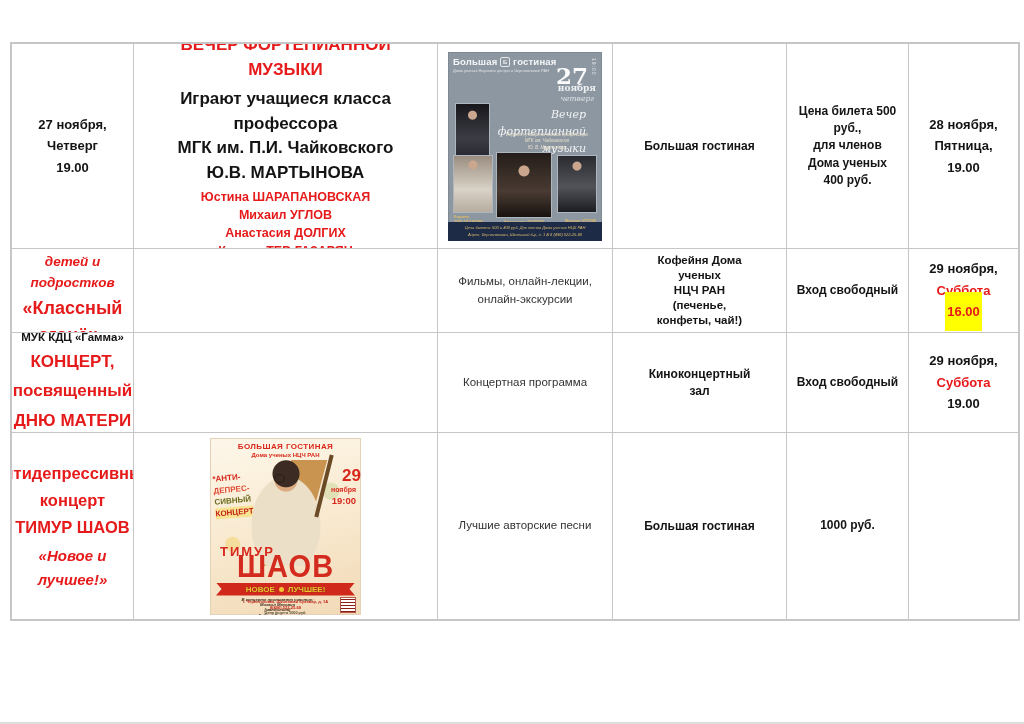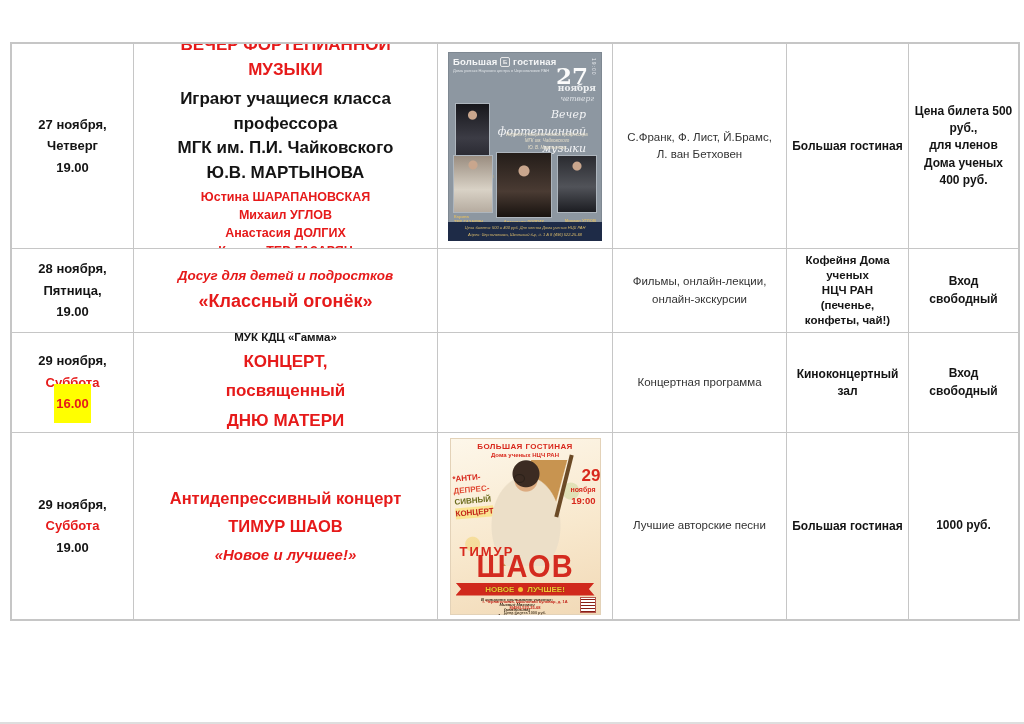--- a/index.html
+++ b/index.html
@@ -192,24 +192,20 @@
 ТЕР-ГАЗАРЯН</div>
         <div class="p1-name p1-n-bm">Анастасия ДОЛГИХ</div>
         <div class="p1-name p1-n-br">Михаил УГЛОВ</div>
         <div class="p1-footer">
           <div>Цена билета: 500 и 400 руб. Для членов Дома ученых НЦЧ РАН</div>
           <div>Адрес: Черноголовка, Школьный б-р, д. 1 А    8 (496) 522-25-68</div>
         </div>
       </div>
     </div>
     <div class="cell">
-      <div class="prog pre">С.Франк, Ф. Лист, Й.Брамс,
-Л. ван Бетховен</div>
-    </div>
-    <div class="cell">
       <div class="ven pre">Большая гостиная</div>
     </div>
     <div class="cell">
       <div class="pri pre">Цена билета 500
 руб.,
 для членов
 Дома ученых
 400 руб.</div>
     </div>
 

